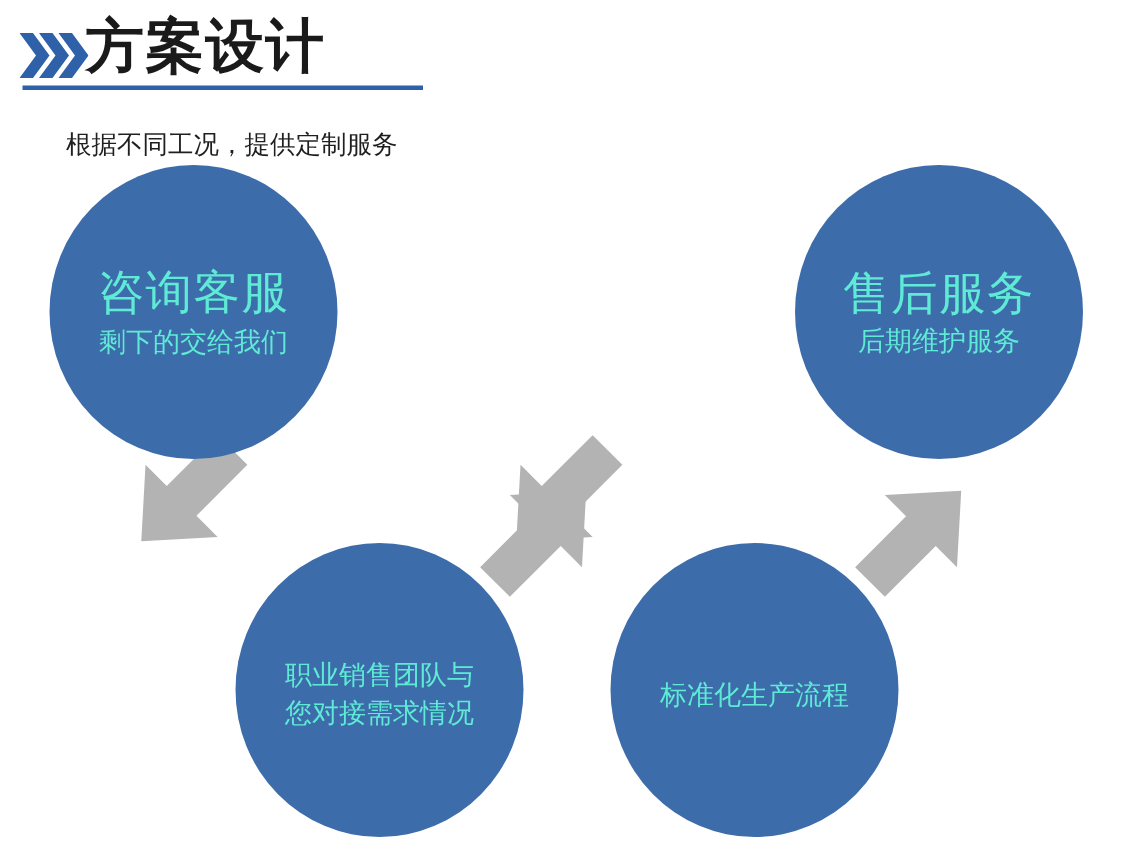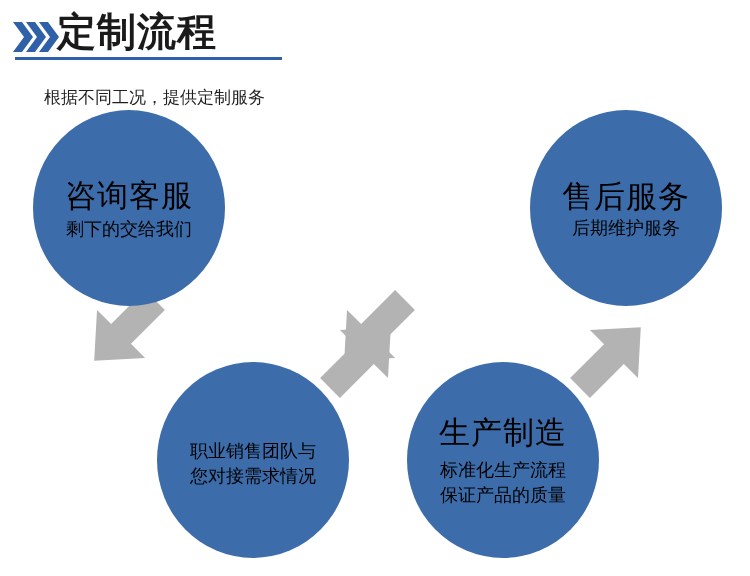--- a/index.html
+++ b/index.html
@@ -72,21 +72,21 @@
     position: absolute;
     left: 0; top: 0;
     width: 750px;
     height: 576px;
   }
 
   .node {
     position: absolute;
     border-radius: 50%;
     background: #3d6cab;
-    color: #000000;
+    color: #5eead4;
     display: flex;
     flex-direction: column;
     align-items: center;
     justify-content: center;
     text-align: center;
     box-sizing: border-box;
   }
   .node-title {
     font-size: 31px;
     line-height: 38px;
@@ -118,21 +118,21 @@
   <div id="header">
 
     <div id="chevrons">
       <svg width="46" height="34" viewBox="0 0 46 34" xmlns="http://www.w3.org/2000/svg">
         <polygon points="0,2 9,2 20,17 9,32 0,32 11,17" fill="#2f61a8"></polygon>
         <polygon points="13,2 22,2 33,17 22,32 13,32 24,17" fill="#2f61a8"></polygon>
         <polygon points="26,2 35,2 46,17 35,32 26,32 37,17" fill="#2f61a8"></polygon>
       </svg>
     </div>
 
-    <div id="section-title">定制流程</div>
+    <div id="section-title">方案设计</div>
 
     <div id="title-underline"></div>
 
     <div id="subtitle">根据不同工况，提供定制服务</div>
   </div>
 
   <div id="flow">
 
     <svg id="arrow-layer" viewBox="0 0 750 576" xmlns="http://www.w3.org/2000/svg">
 
@@ -163,19 +163,17 @@
       <div class="node-title">售后服务</div>
       <div class="node-desc" style="margin-top:0">后期维护服务</div>
     </div>
 
     <div class="node" id="node-4">
       <div class="node-desc">职业销售团队与</div>
       <div class="node-desc" style="margin-top:0">您对接需求情况</div>
     </div>
 
     <div class="node" id="node-5">
-      <div class="node-title">生产制造</div>
       <div class="node-desc">标准化生产流程</div>
-      <div class="node-desc" style="margin-top:0">保证产品的质量</div>
     </div>
 
   </div>
 </div>
 
 </body></html>

